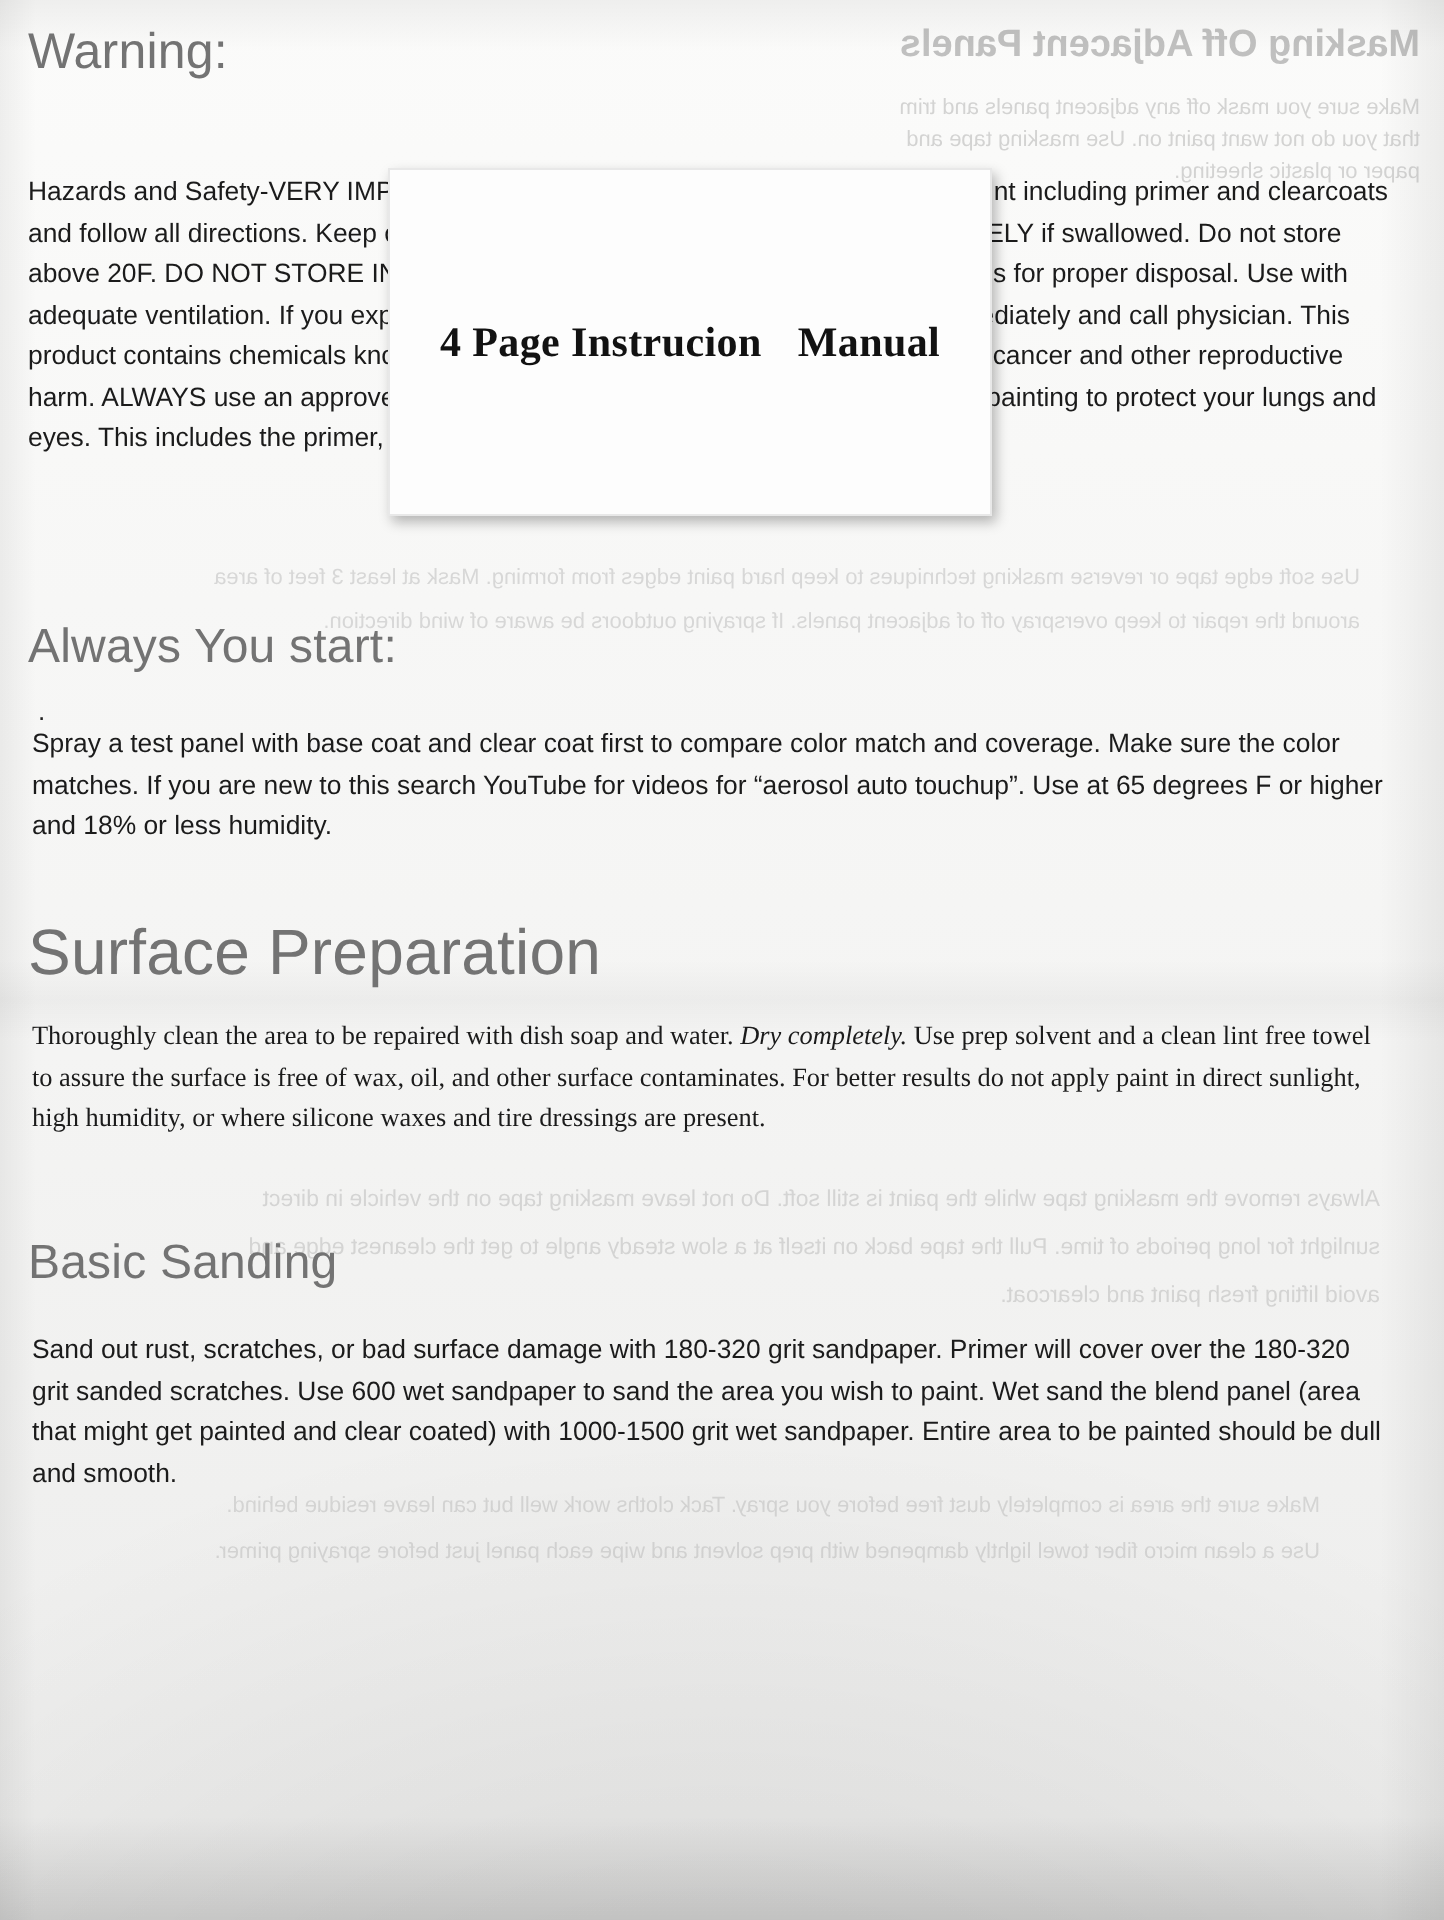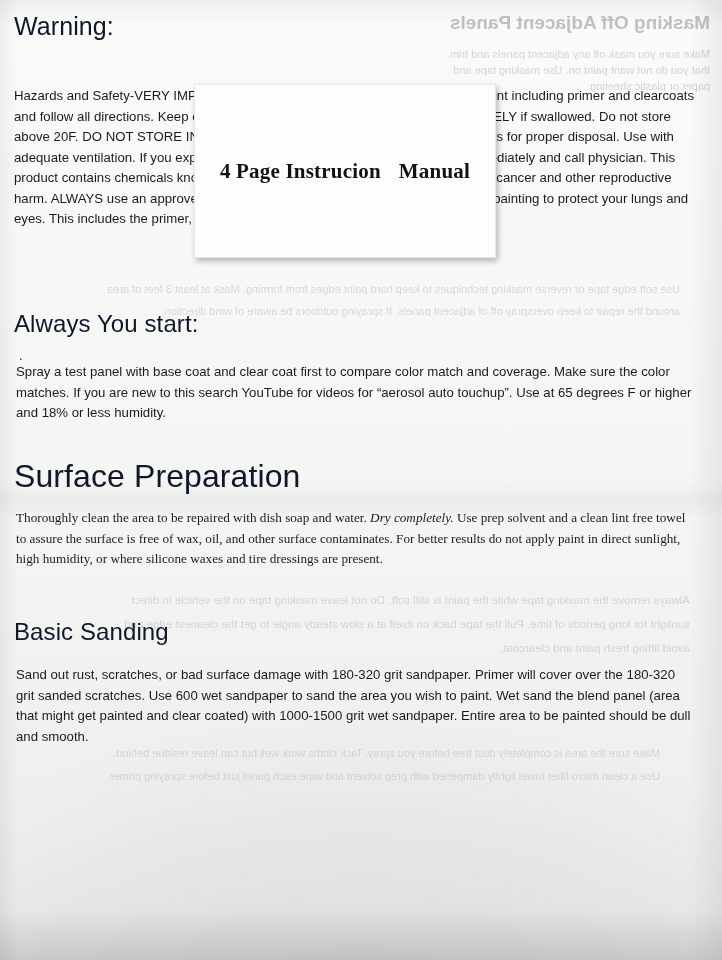--- a/index.html
+++ b/index.html
@@ -102,21 +102,21 @@
   .content {
     position: absolute;
     inset: 0;
   }
 
   h2.heading {
     position: absolute;
     margin: 0;
     font-weight: normal;
     font-family: "Liberation Sans", sans-serif;
-    color: #0f172a;
+    color: #737373;
     letter-spacing: 0.1px;
   }
 
   p.body {
     position: absolute;
     margin: 0;
     font-size: 13.2px;
     line-height: 20.5px;
     color: #1b1b1b;
     text-align: left;

